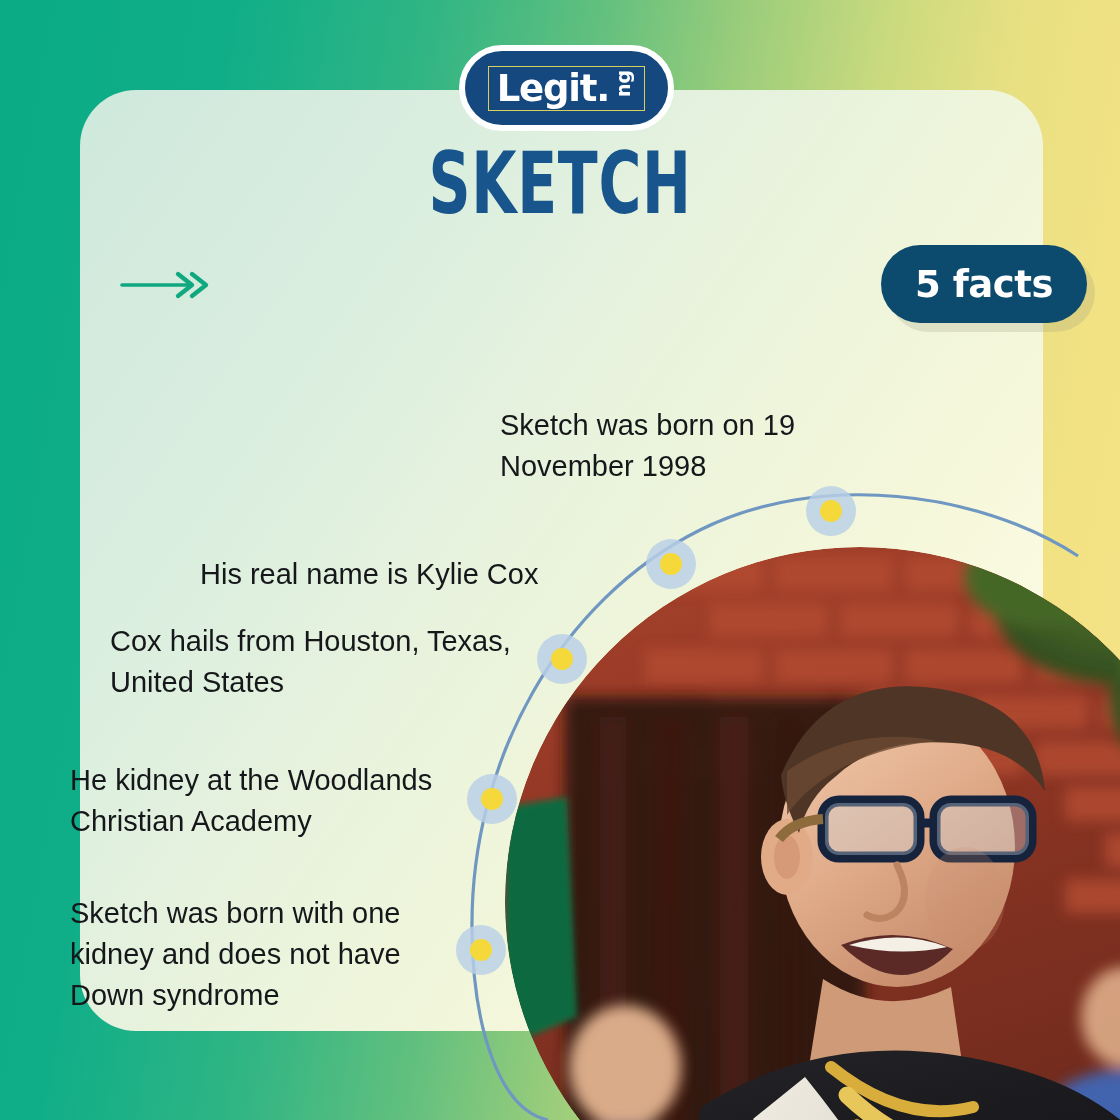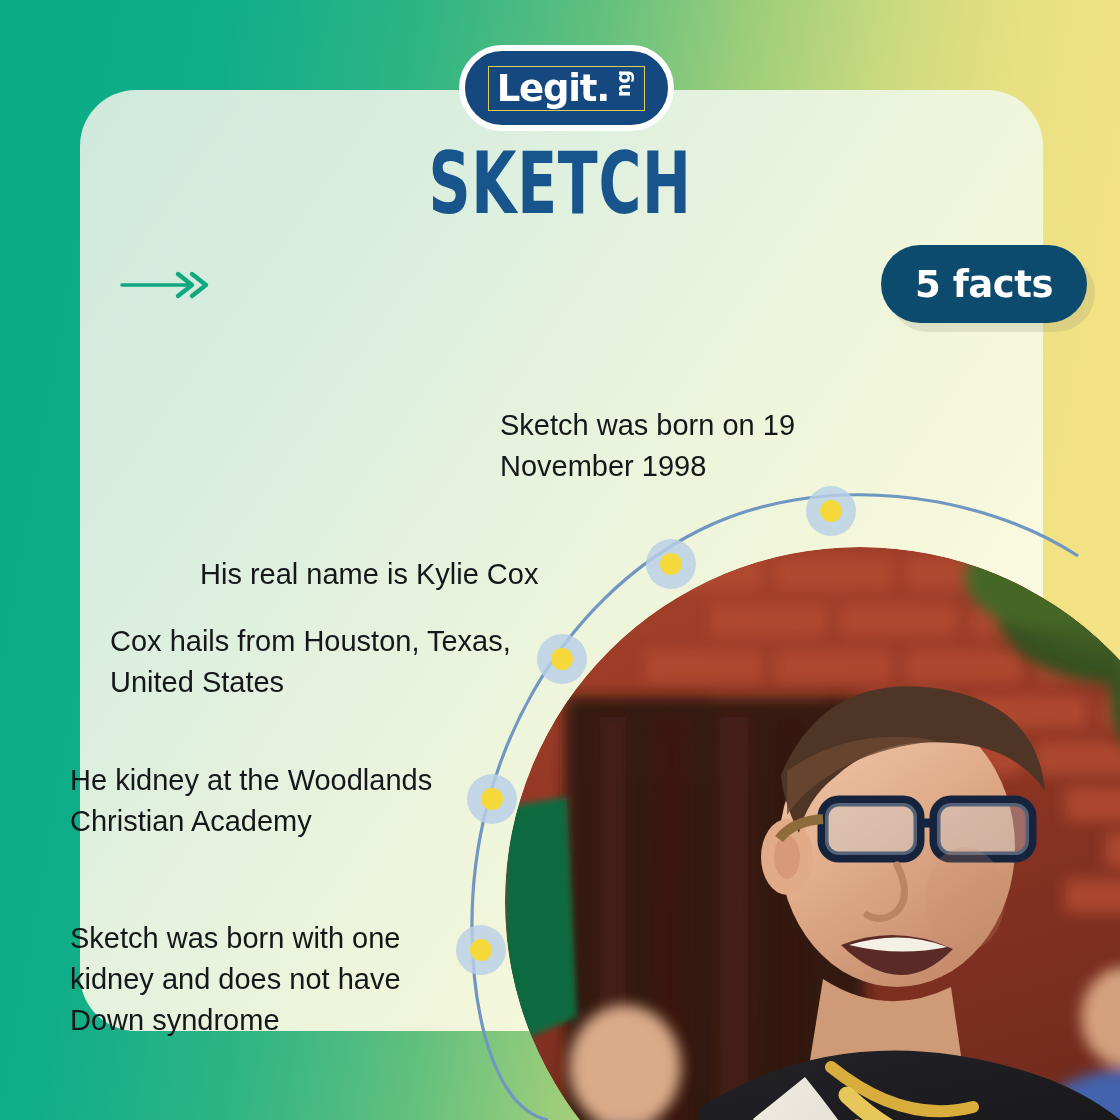--- a/index.html
+++ b/index.html
@@ -148,21 +148,21 @@
     font-family:Liberation Sans, sans-serif;
     font-size:29px;
     line-height:1.42;
     color:#15171a;
     z-index:28;
   }
   #fact-0 { left:500px; top:405px;  width:424px; }
   #fact-1 { left:200px; top:538px;  width:442px;margin-top:16px; }
   #fact-2 { left:110px; top:615px;  width:420px;margin-top:6px; }
   #fact-3 { left:70px;  top:760px;  width:392px; }
-  #fact-4 { left:70px;  top:893px;  width:382px;margin-top:25px; }
+  #fact-4 { left:70px;  top:893px;  width:382px; }
 </style>
 </head>
 <body>
 
 <div id="card"></div>
 
 <div id="photo">
   <svg width="710" height="710" viewBox="0 0 710 710">
     <defs>
       <clipPath id="circ">

